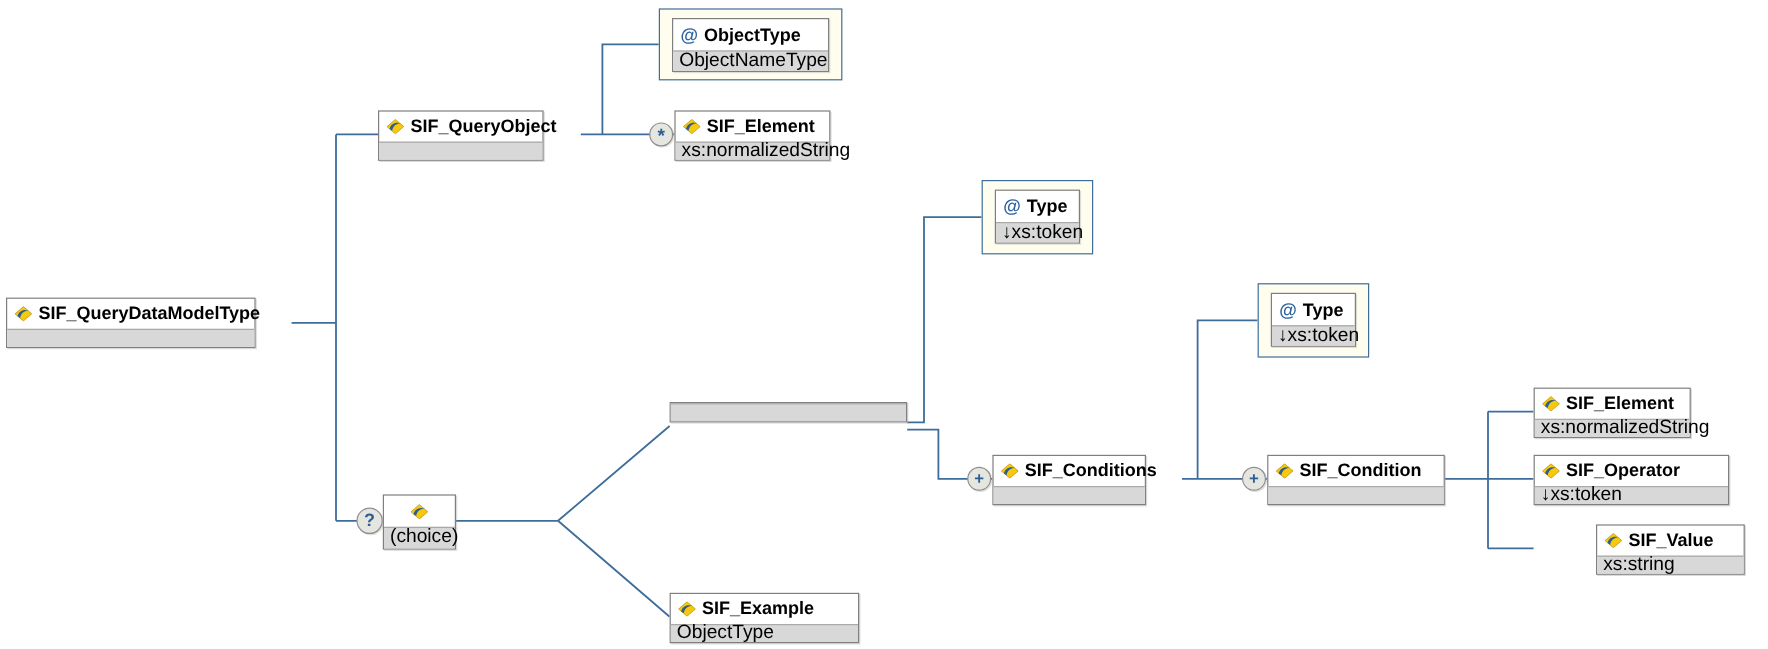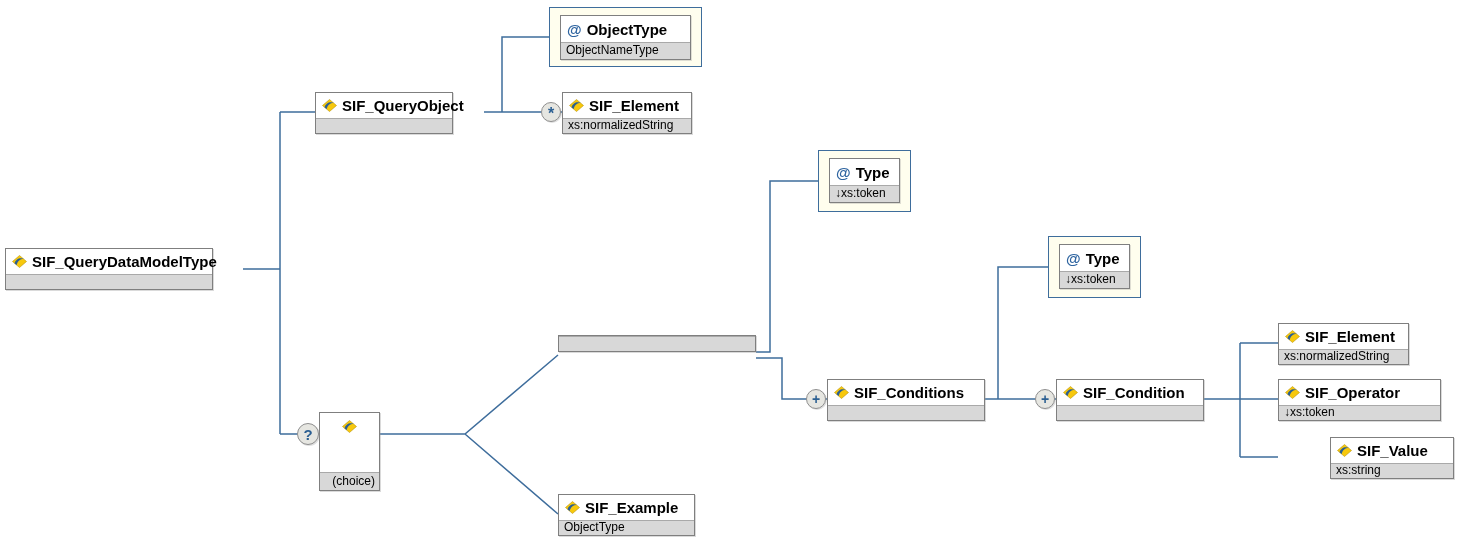--- a/index.html
+++ b/index.html
@@ -13,38 +13,38 @@
     background:#ffffff;border:1px solid #7f7f7f;
     box-shadow:1px 1px 0 rgba(150,150,150,.35);
   }
   .ebox .title{
     height:25px;display:flex;align-items:center;gap:5px;
     padding:0 6px;white-space:nowrap;
     font-size:15px;font-weight:bold;color:#000;
   }
   .ebox .sub{
     height:13px;line-height:13px;background:#d8d8d8;border-top:1px solid #a9a9a9;
-    font-size:12px;color:#000;padding:0 4px 1px 5px;white-space:nowrap;
+    font-size:16px;color:#000;padding:0 4px 1px 5px;white-space:nowrap;
   }
   .eicon{flex:0 0 auto;}
   .at{
     font-size:15px;font-weight:bold;color:#2e64a0;line-height:1;
     font-family:"Liberation Sans","DejaVu Sans",sans-serif;
   }
   
   .attr-wrap{
     position:absolute;z-index:2;box-sizing:border-box;
     background:#fffeee;border:1px solid #3e6d9c;padding:7px 10px;
   }
   .attr-wrap .ebox{position:static;box-shadow:1px 1px 0 rgba(150,150,150,.3);}
   .attr-wrap .title{height:26px;}
   .attr-wrap .sub{height:15px;line-height:15px;}
   
   .choice .title{height:26px;justify-content:center;padding:0;}
-  .choice .sub{height:16px;line-height:16px;text-align:right;margin-top:33px;}
+  .choice .sub{height:16px;line-height:16px;text-align:right;}
   
   .occ{
     position:absolute;z-index:3;box-sizing:border-box;
     width:20px;height:20px;border-radius:50%;
     background:#e6e6e1;border:1px solid #8f8f8f;
     color:#2b5f92;font-weight:bold;font-size:14px;
     display:flex;align-items:center;justify-content:center;line-height:1;
     box-shadow:1px 1px 0 rgba(150,150,150,.3);
   }
   .occ.big{width:22px;height:22px;font-size:15px;}
@@ -141,21 +141,21 @@
         <span class="at">@</span>
         <span>Type</span>
       </div>
       <div class="sub">↓xs:token</div>
     </div>
   </div>
 
   <div class="occ" style="left:806px;top:389px">
     <span class="g">+</span>
   </div>
-  <div class="ebox" style="left:827px;top:379px;width:158px">
+  <div class="ebox" style="left:827px;top:379px;width:128px">
     <div class="title">
       <svg class="eicon" width="15" height="13" viewBox="0 0 15 13">
           <use href="#el-icon"></use>
         </svg>
       <span>SIF_Conditions</span>
     </div>
     <div class="sub"></div>
   </div>
 
   <div class="attr-wrap" style="left:1048px;top:236px;width:93px;height:62px">
@@ -204,21 +204,21 @@
   <div class="ebox" style="left:1330px;top:437px;width:124px">
     <div class="title">
       <svg class="eicon" width="15" height="13" viewBox="0 0 15 13">
           <use href="#el-icon"></use>
         </svg>
       <span>SIF_Value</span>
     </div>
     <div class="sub">xs:string</div>
   </div>
 
-  <div class="ebox" style="left:558px;top:494px;width:137px">
+  <div class="ebox" style="left:558px;top:494px;width:158px">
     <div class="title">
       <svg class="eicon" width="15" height="13" viewBox="0 0 15 13">
           <use href="#el-icon"></use>
         </svg>
       <span>SIF_Example</span>
     </div>
     <div class="sub">ObjectType</div>
   </div>
 
 </div>

